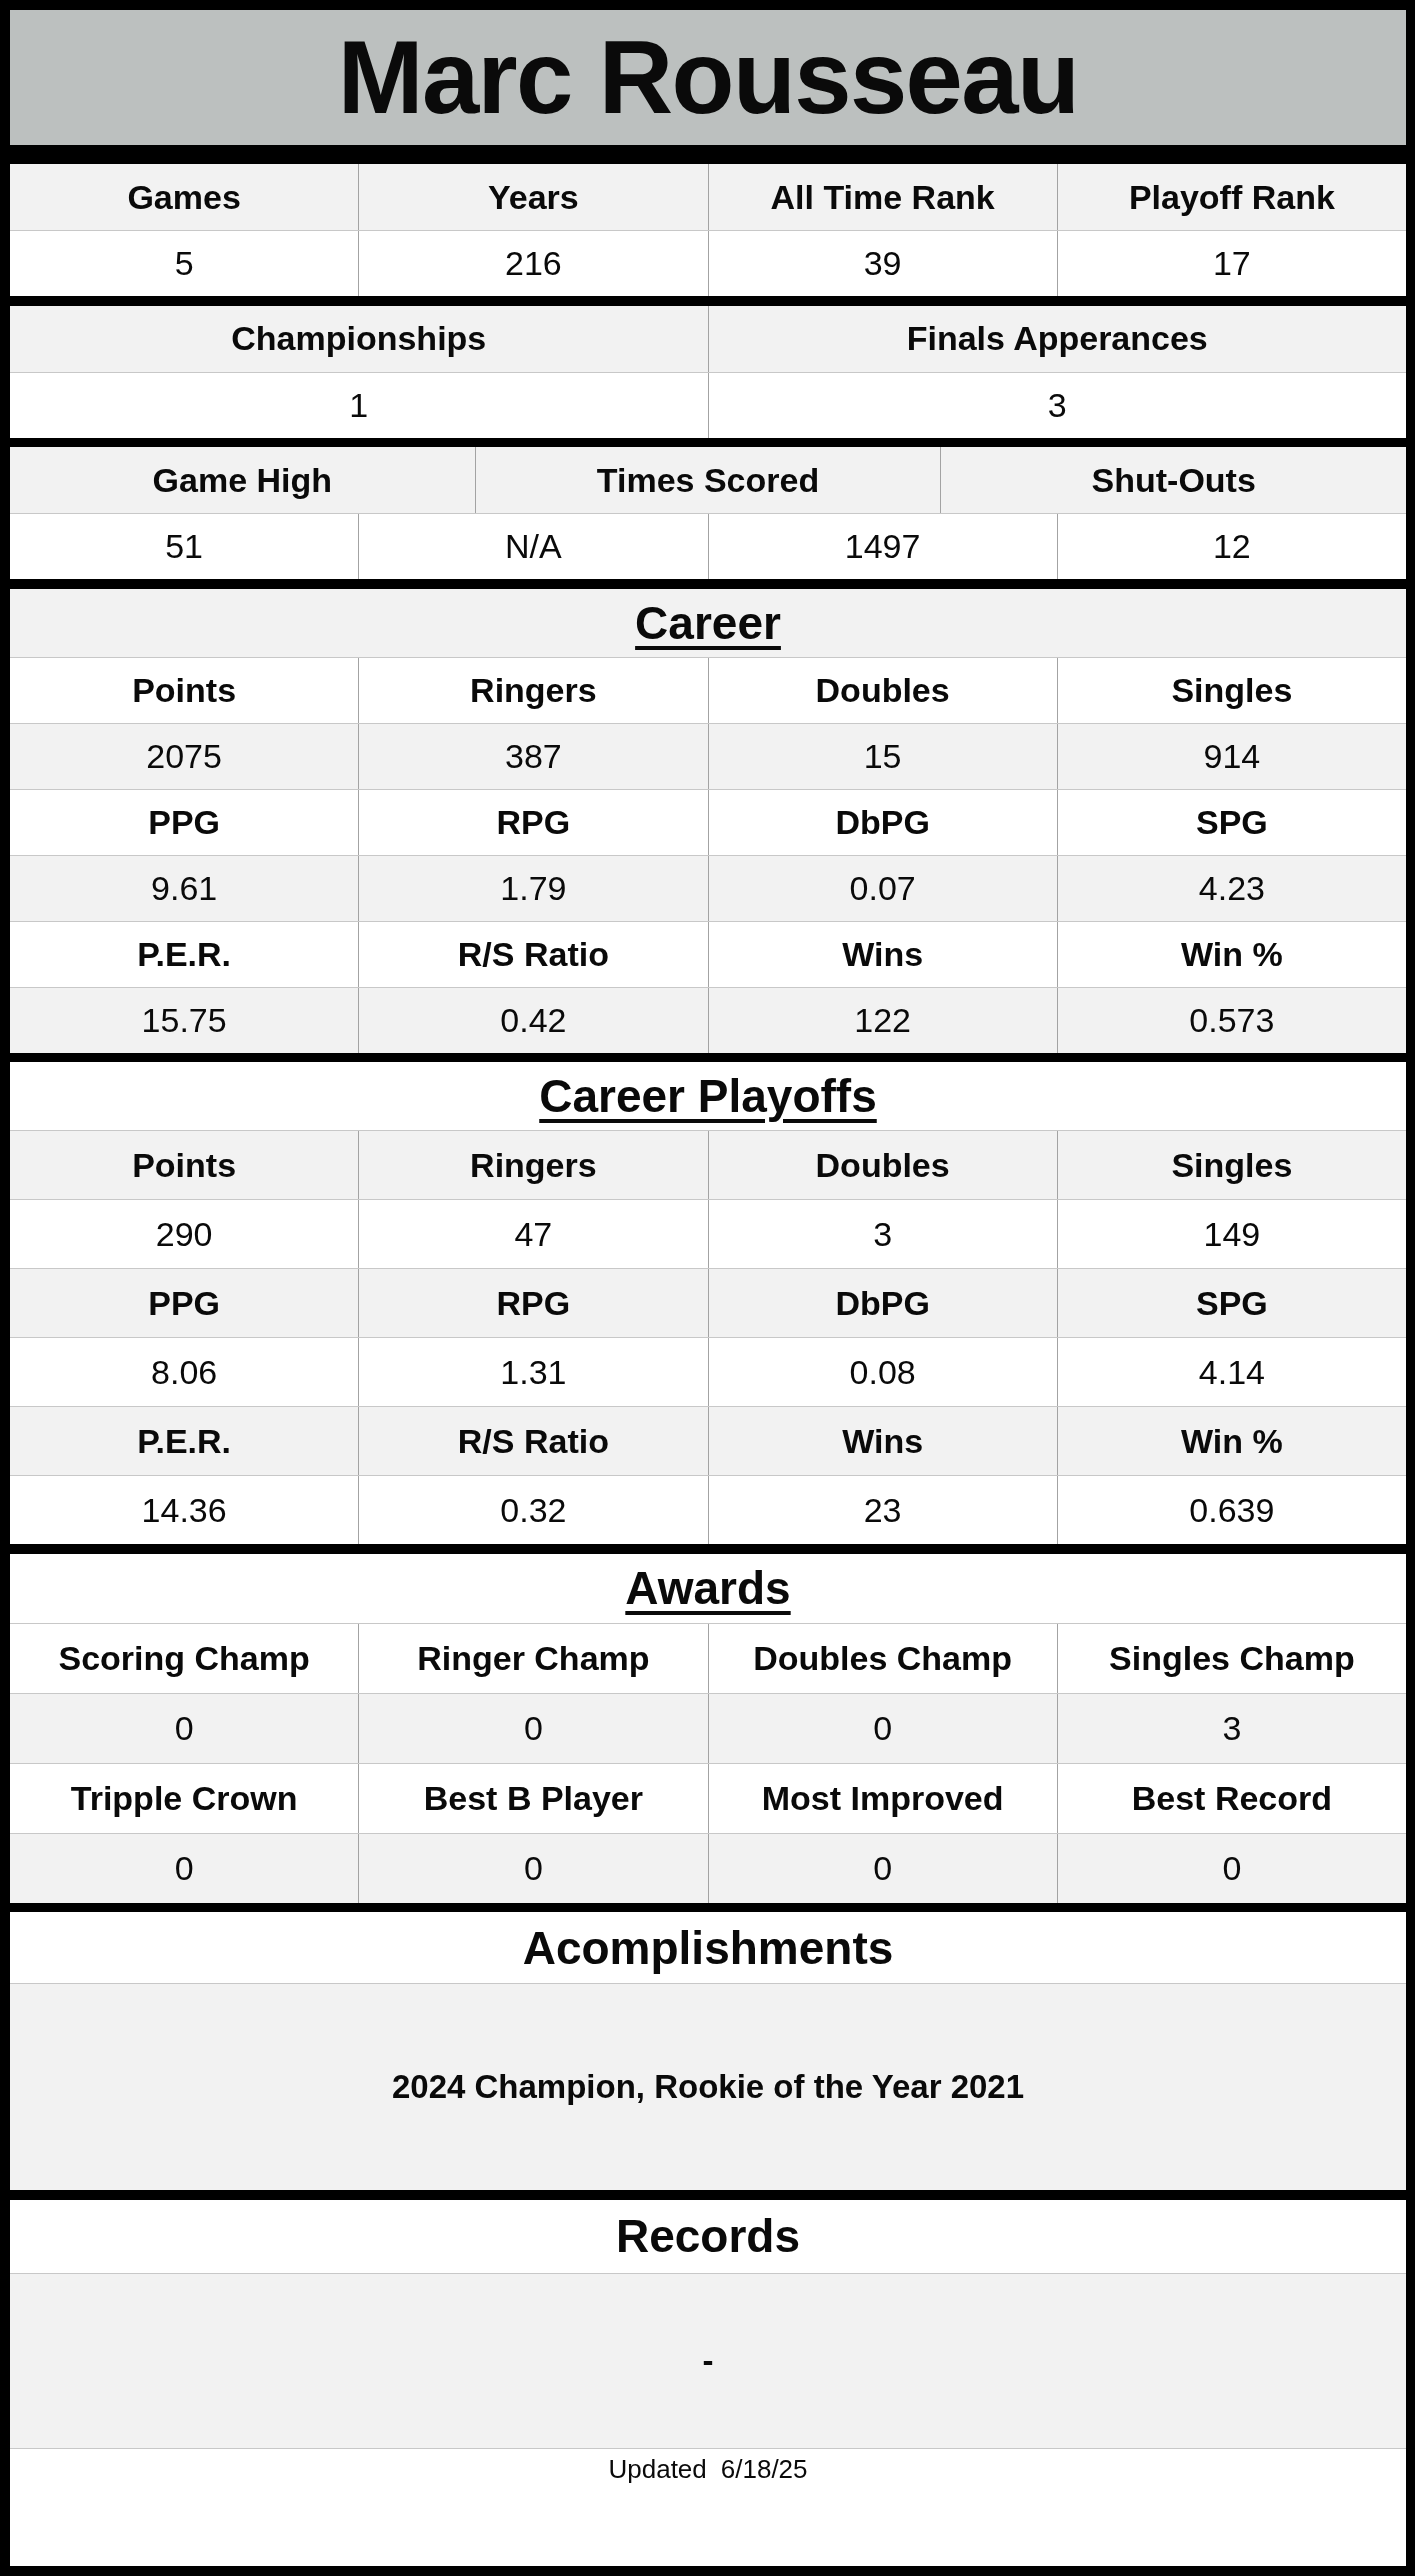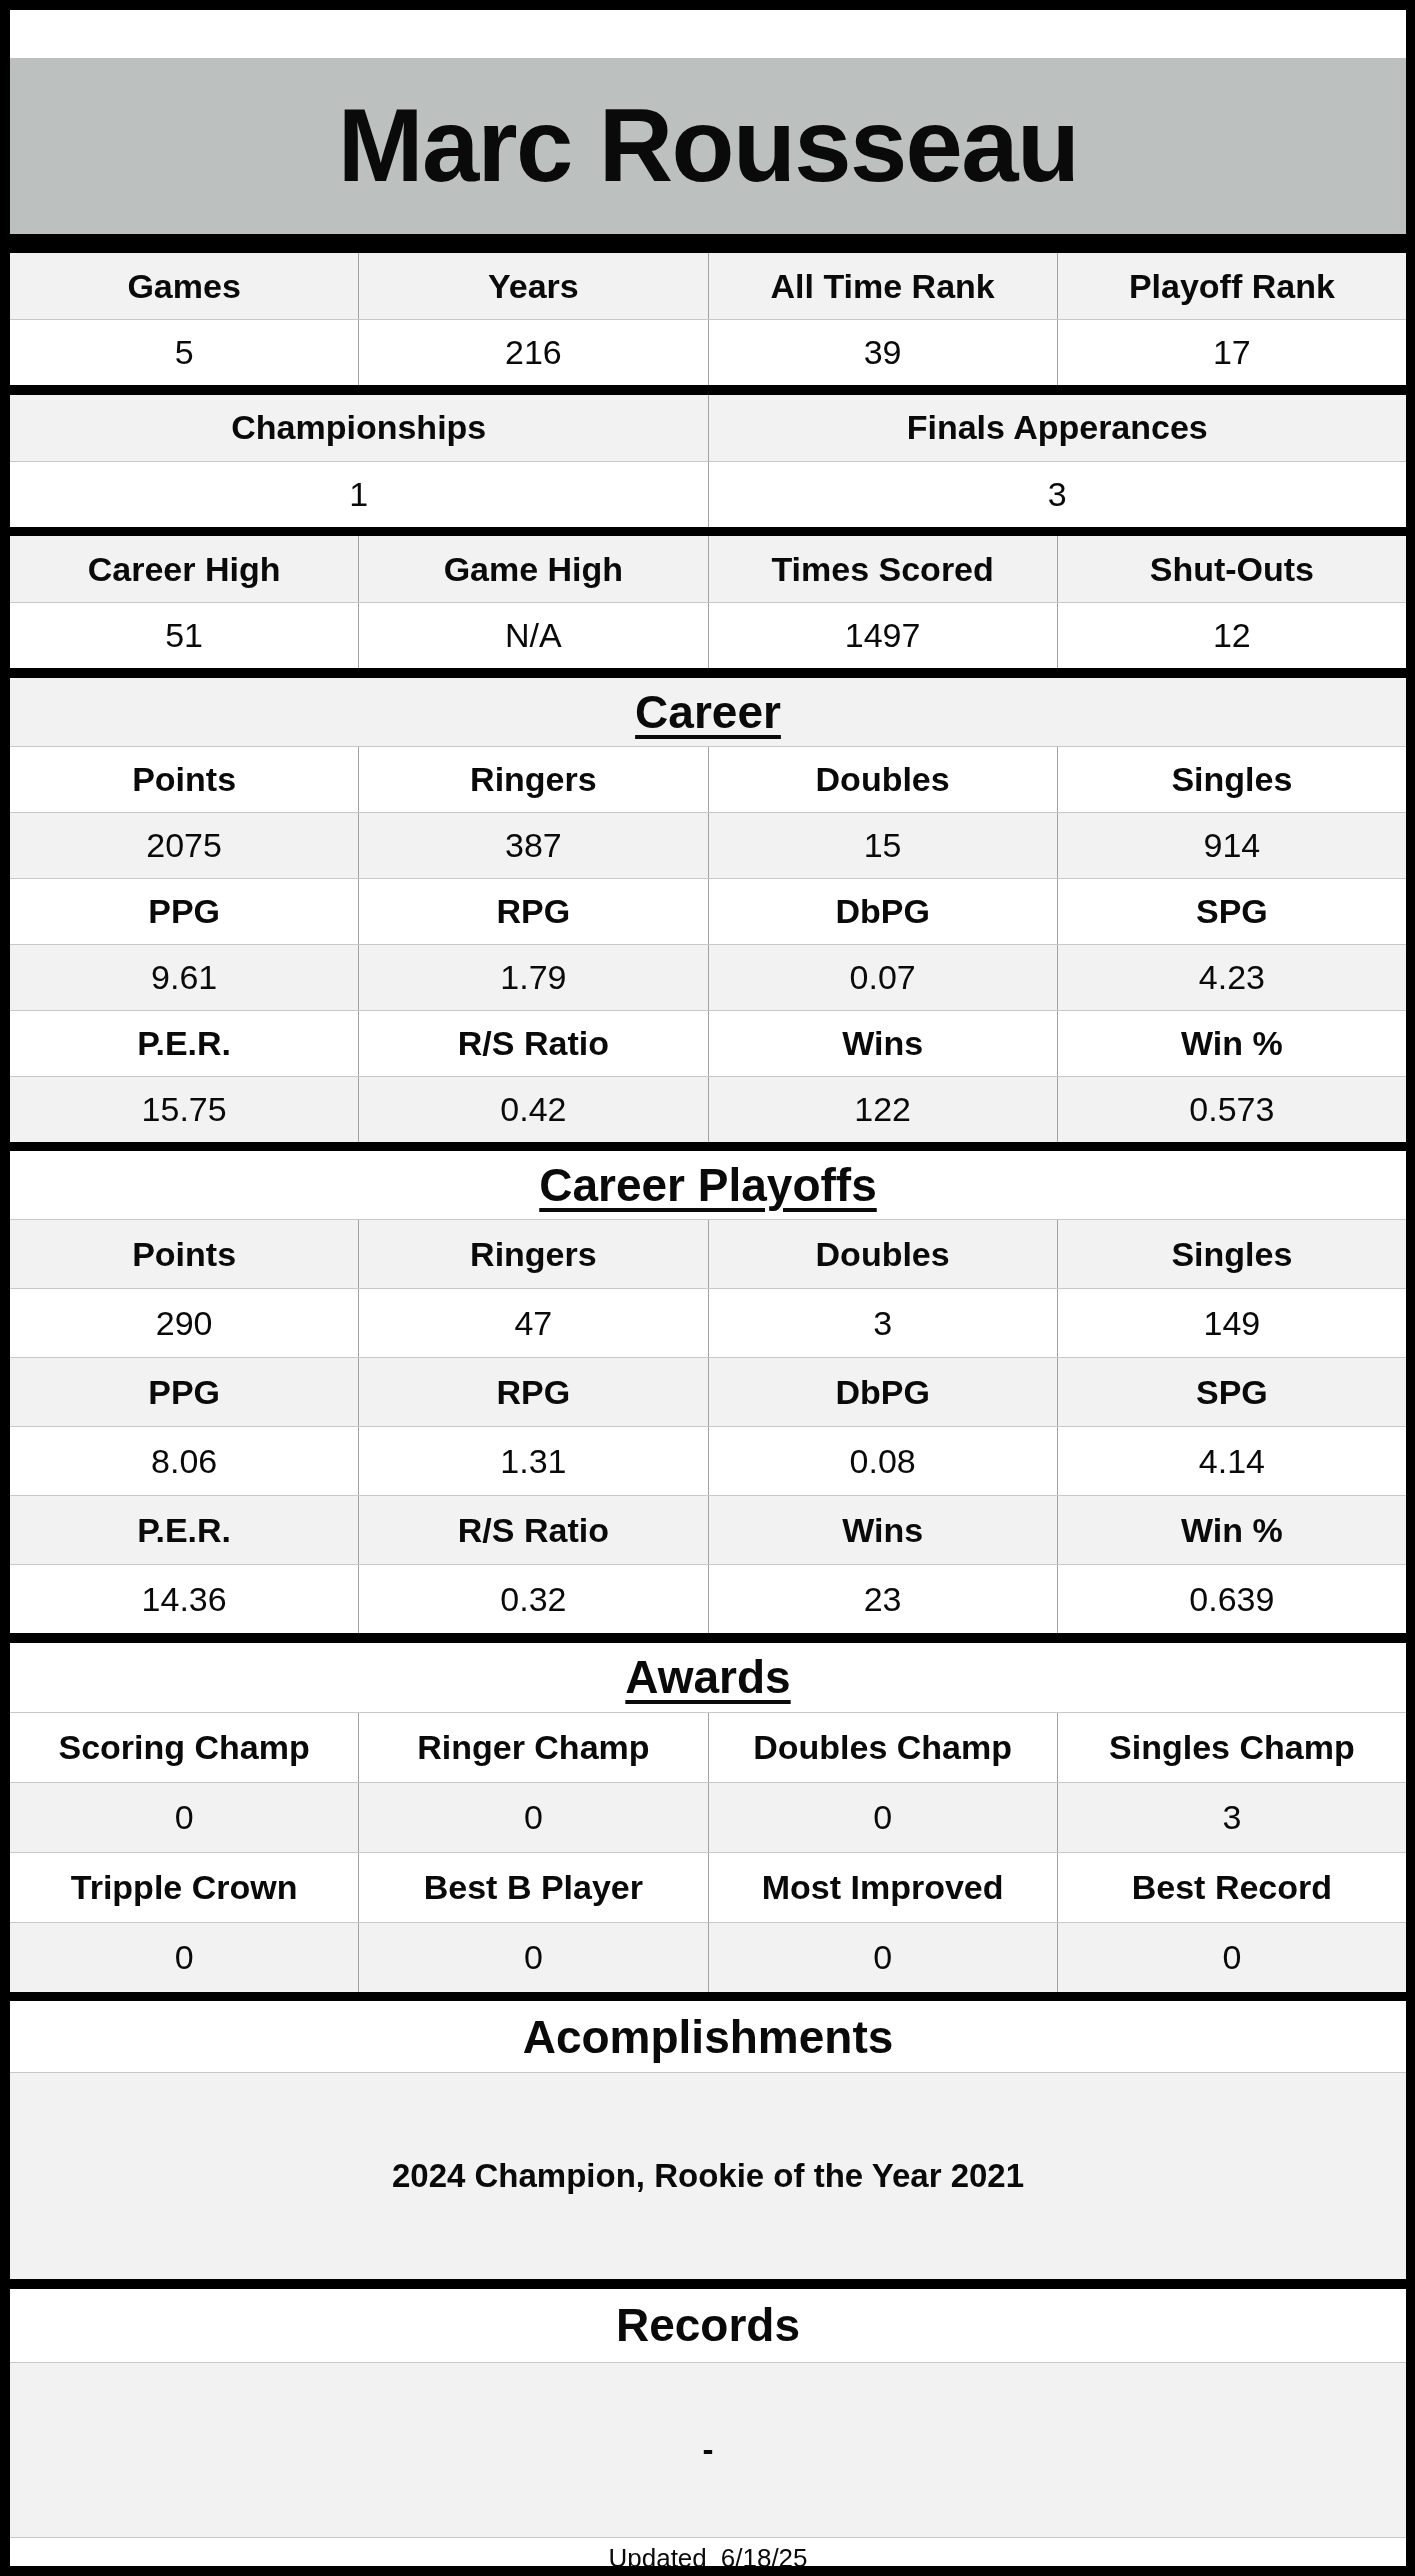--- a/index.html
+++ b/index.html
@@ -8,21 +8,21 @@
     border:10.3px solid #000;background:#fff;
     display:flex;flex-direction:column;overflow:hidden;
     font-family:"Liberation Sans",sans-serif;color:#0a0a0a;
   }
   .row{display:flex;align-items:center;justify-content:center;flex-shrink:0;box-sizing:border-box;width:100%;}
   .cell{flex:1 1 0;height:100%;display:flex;align-items:center;justify-content:center;box-sizing:border-box;text-align:center;}
   .cell + .cell{border-left:1.6px solid #a3a3a3;}
   .sep{height:9.5px;background:#000;flex-shrink:0;width:100%;}
   .g{background:#f2f2f2;}
   .bt{border-top:1.6px solid #c8c8c8;}
-  .name-row{height:176px;background:#bcc0bf;font-weight:bold;font-size:103px;letter-spacing:-1.6px;margin-top:48px;}
+  .name-row{height:135px;background:#bcc0bf;font-weight:bold;font-size:103px;letter-spacing:-1.6px;}
   .season-row{height:76px;font-weight:bold;font-size:43px;}
   .stat{font-size:34px;}
   .hdr .cell{font-weight:bold;}
   .title-row{font-weight:bold;font-size:46px;}
   .u{text-decoration:underline;text-decoration-thickness:4px;text-underline-offset:7px;}
   .free-text{font-size:33px;font-weight:bold;}
   .footer-row{height:43px;font-size:26px;}
   .footer-row span{margin:0 7px;}
 </style>
 </head>
@@ -55,21 +55,20 @@
     <div class="cell">Championships</div>
     <div class="cell">Finals Apperances</div>
   </div>
   <div class="row stat bt" style="height:66px">
     <div class="cell">1</div>
     <div class="cell">3</div>
   </div>
   <div class="sep"></div>
 
   <div class="row stat hdr g" style="height:66px">
-    <div class="cell">Career High</div>
     <div class="cell">Game High</div>
     <div class="cell">Times Scored</div>
     <div class="cell">Shut-Outs</div>
   </div>
   <div class="row stat bt" style="height:66px">
     <div class="cell">51</div>
     <div class="cell">N/A</div>
     <div class="cell">1497</div>
     <div class="cell">12</div>
   </div>

